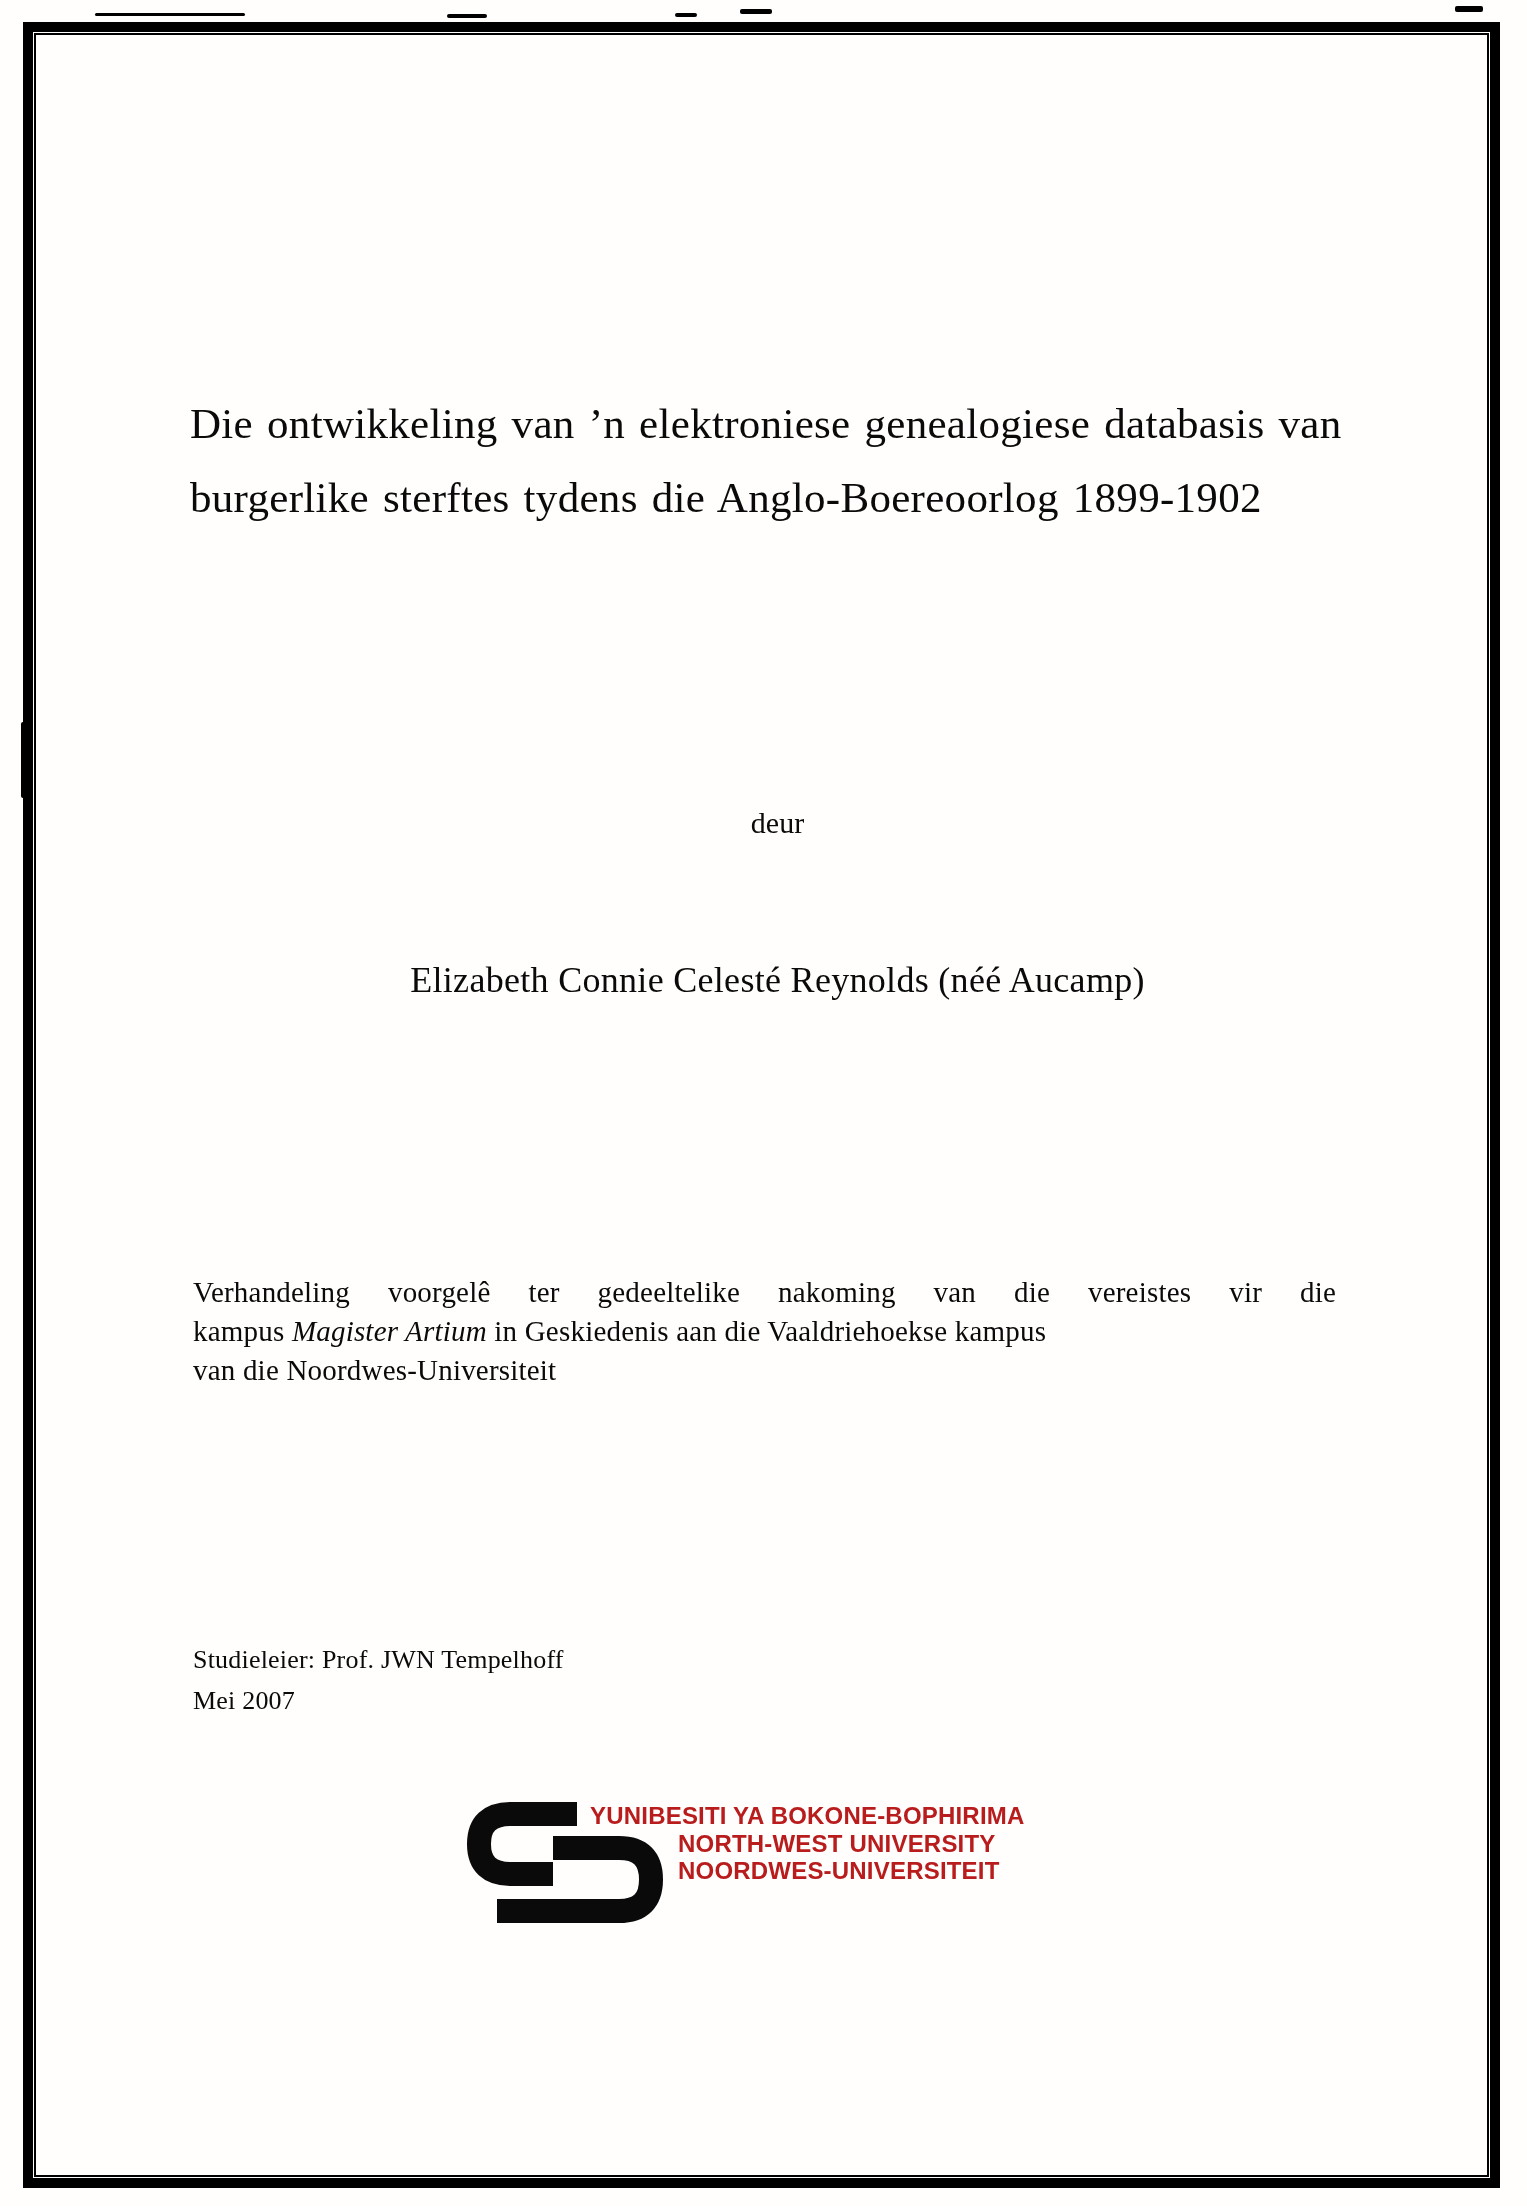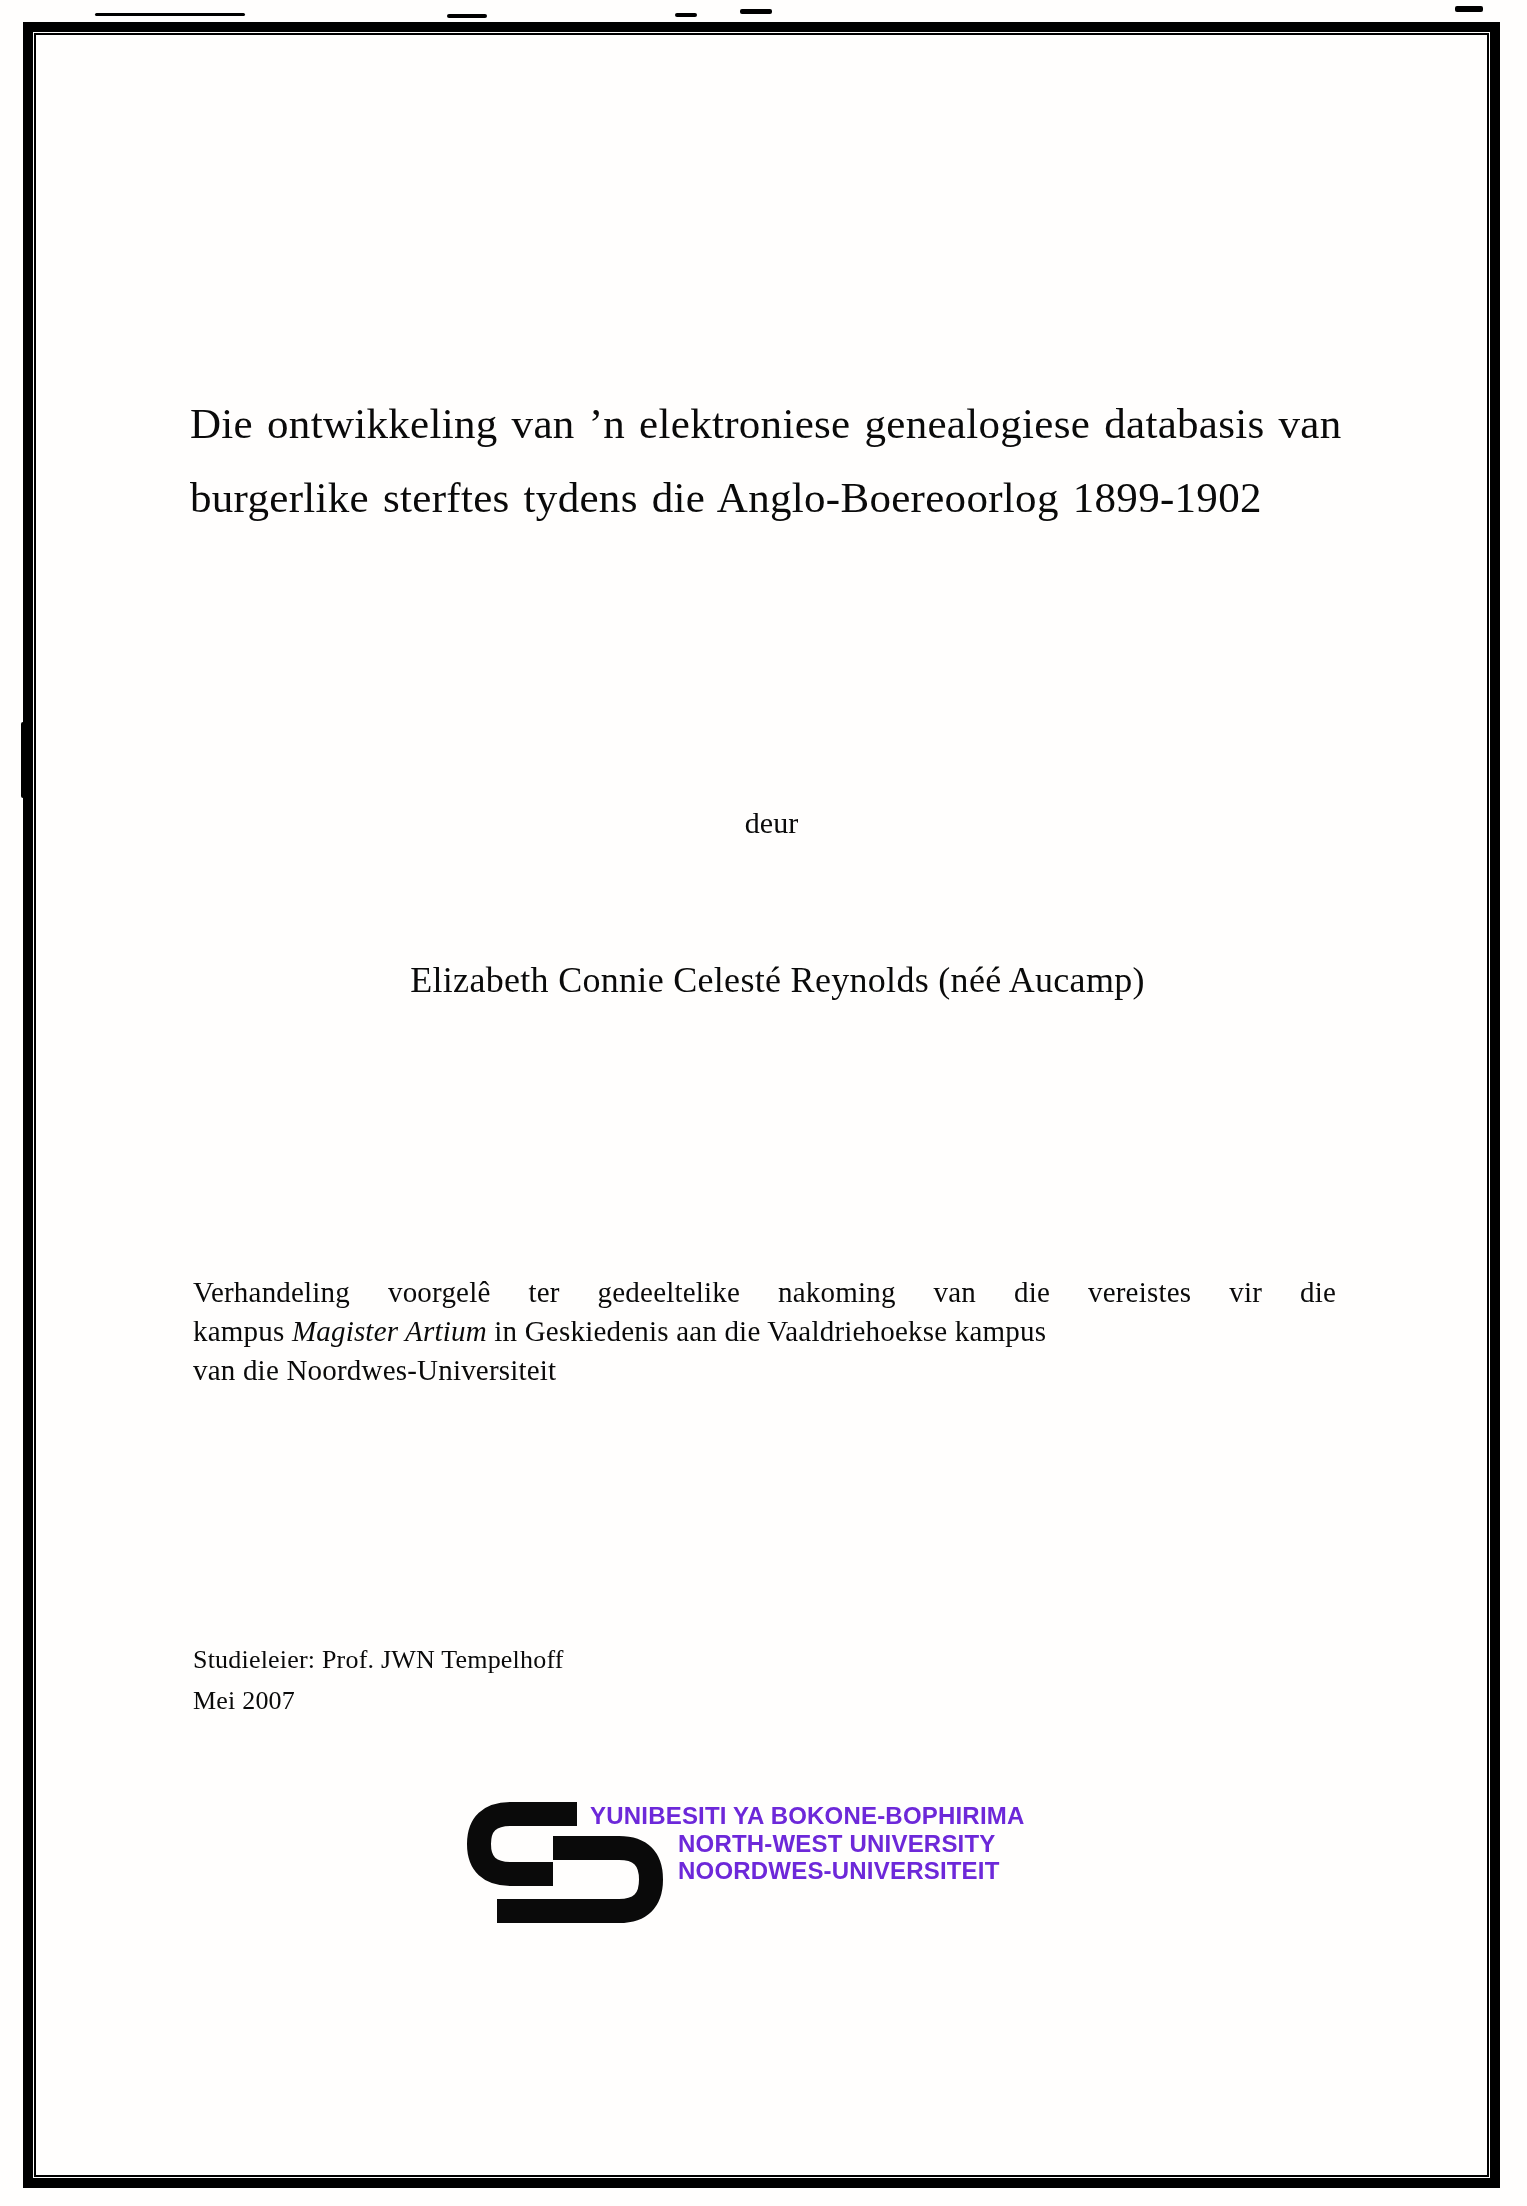--- a/index.html
+++ b/index.html
@@ -38,21 +38,21 @@
   
   .title {
     position: absolute;
     left: 190px; width: 1175px; top: 387px;
     font-size: 43px; line-height: 74px;
     text-align: left; white-space: nowrap;
     word-spacing: 3px; letter-spacing: 0.3px;
   }
   .byline {
     position: absolute;
-    left: 184px; width: 1175px; top: 805px;
+    left: 190px; width: 1175px; top: 805px;
     font-size: 30px; line-height: 36px;
     text-align: center; white-space: nowrap;
   }
   .author {
     position: absolute;
     left: 190px; width: 1175px; top: 958px;
     font-size: 36px; line-height: 44px;
     text-align: center; white-space: nowrap;
     letter-spacing: 0.3px;
   }
@@ -87,21 +87,21 @@
     stroke-width: 24;
     stroke-linecap: butt;
   }
   .logo-text {
     position: absolute;
     left: 678px; top: 1802px;
     font-family: "Liberation Sans", "DejaVu Sans", sans-serif;
     font-weight: bold;
     font-size: 24px; line-height: 27.5px;
     white-space: nowrap; letter-spacing: 0.2px;
-    color: #6d28d9;
+    color: #b91c1c;
   }
   .lt1 { margin-left: -88px; }
 </style>
 </head>
 <body>
 
 <div class="page">
 
   <div class="frame-outer">
     <div class="frame-inner"></div>

